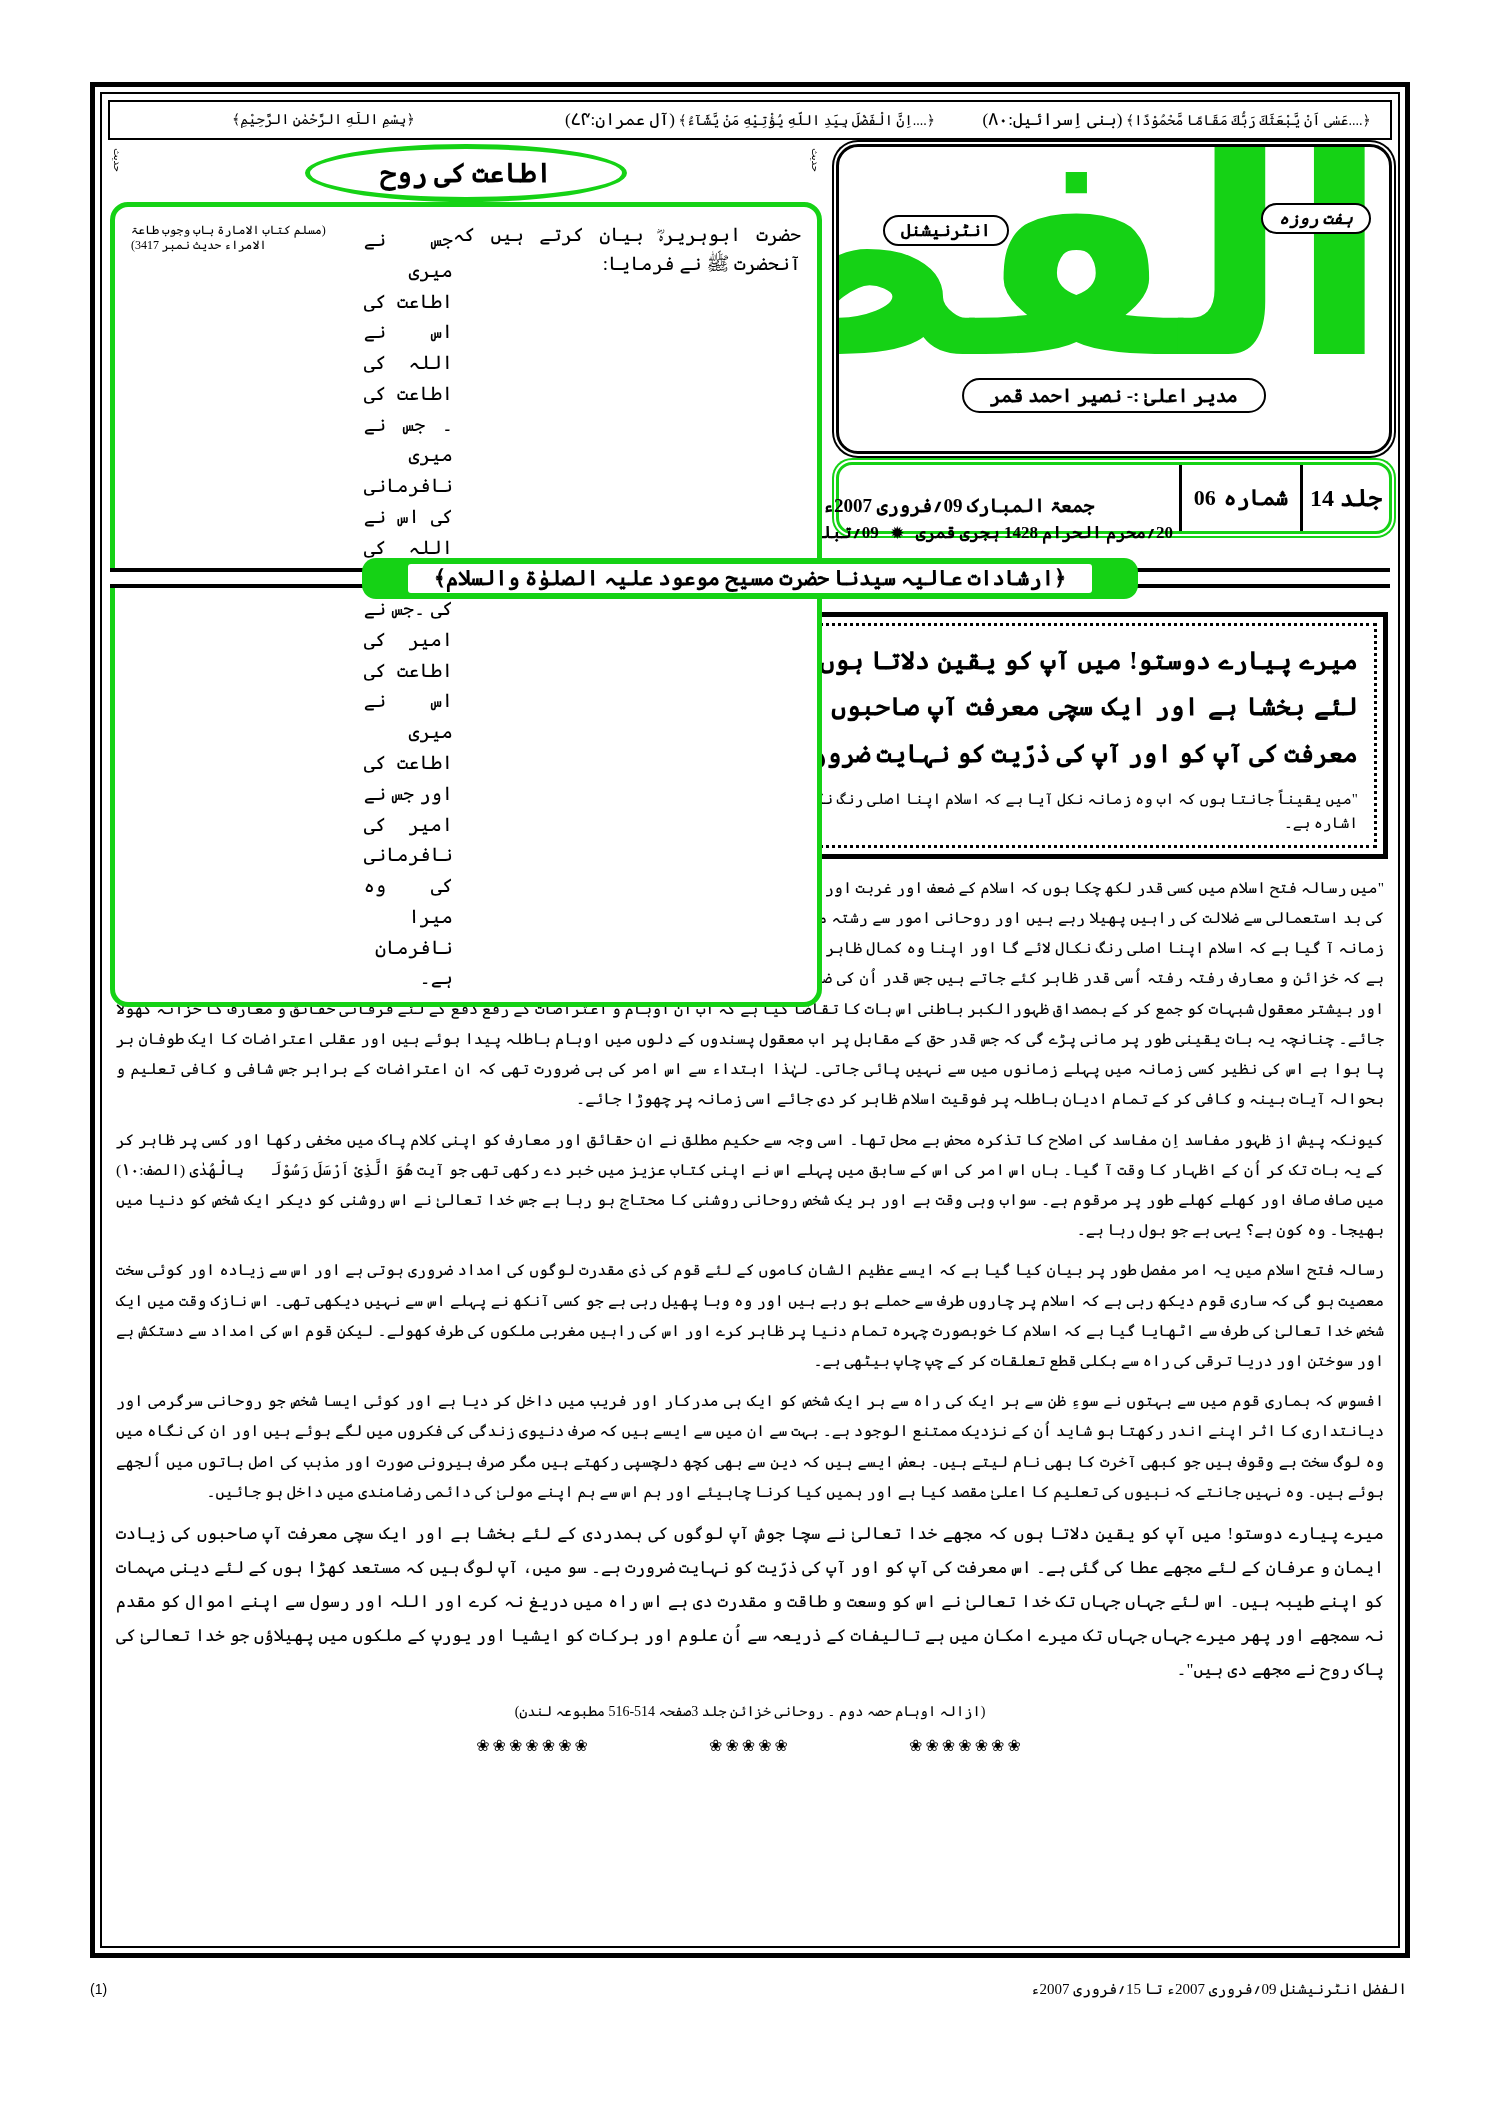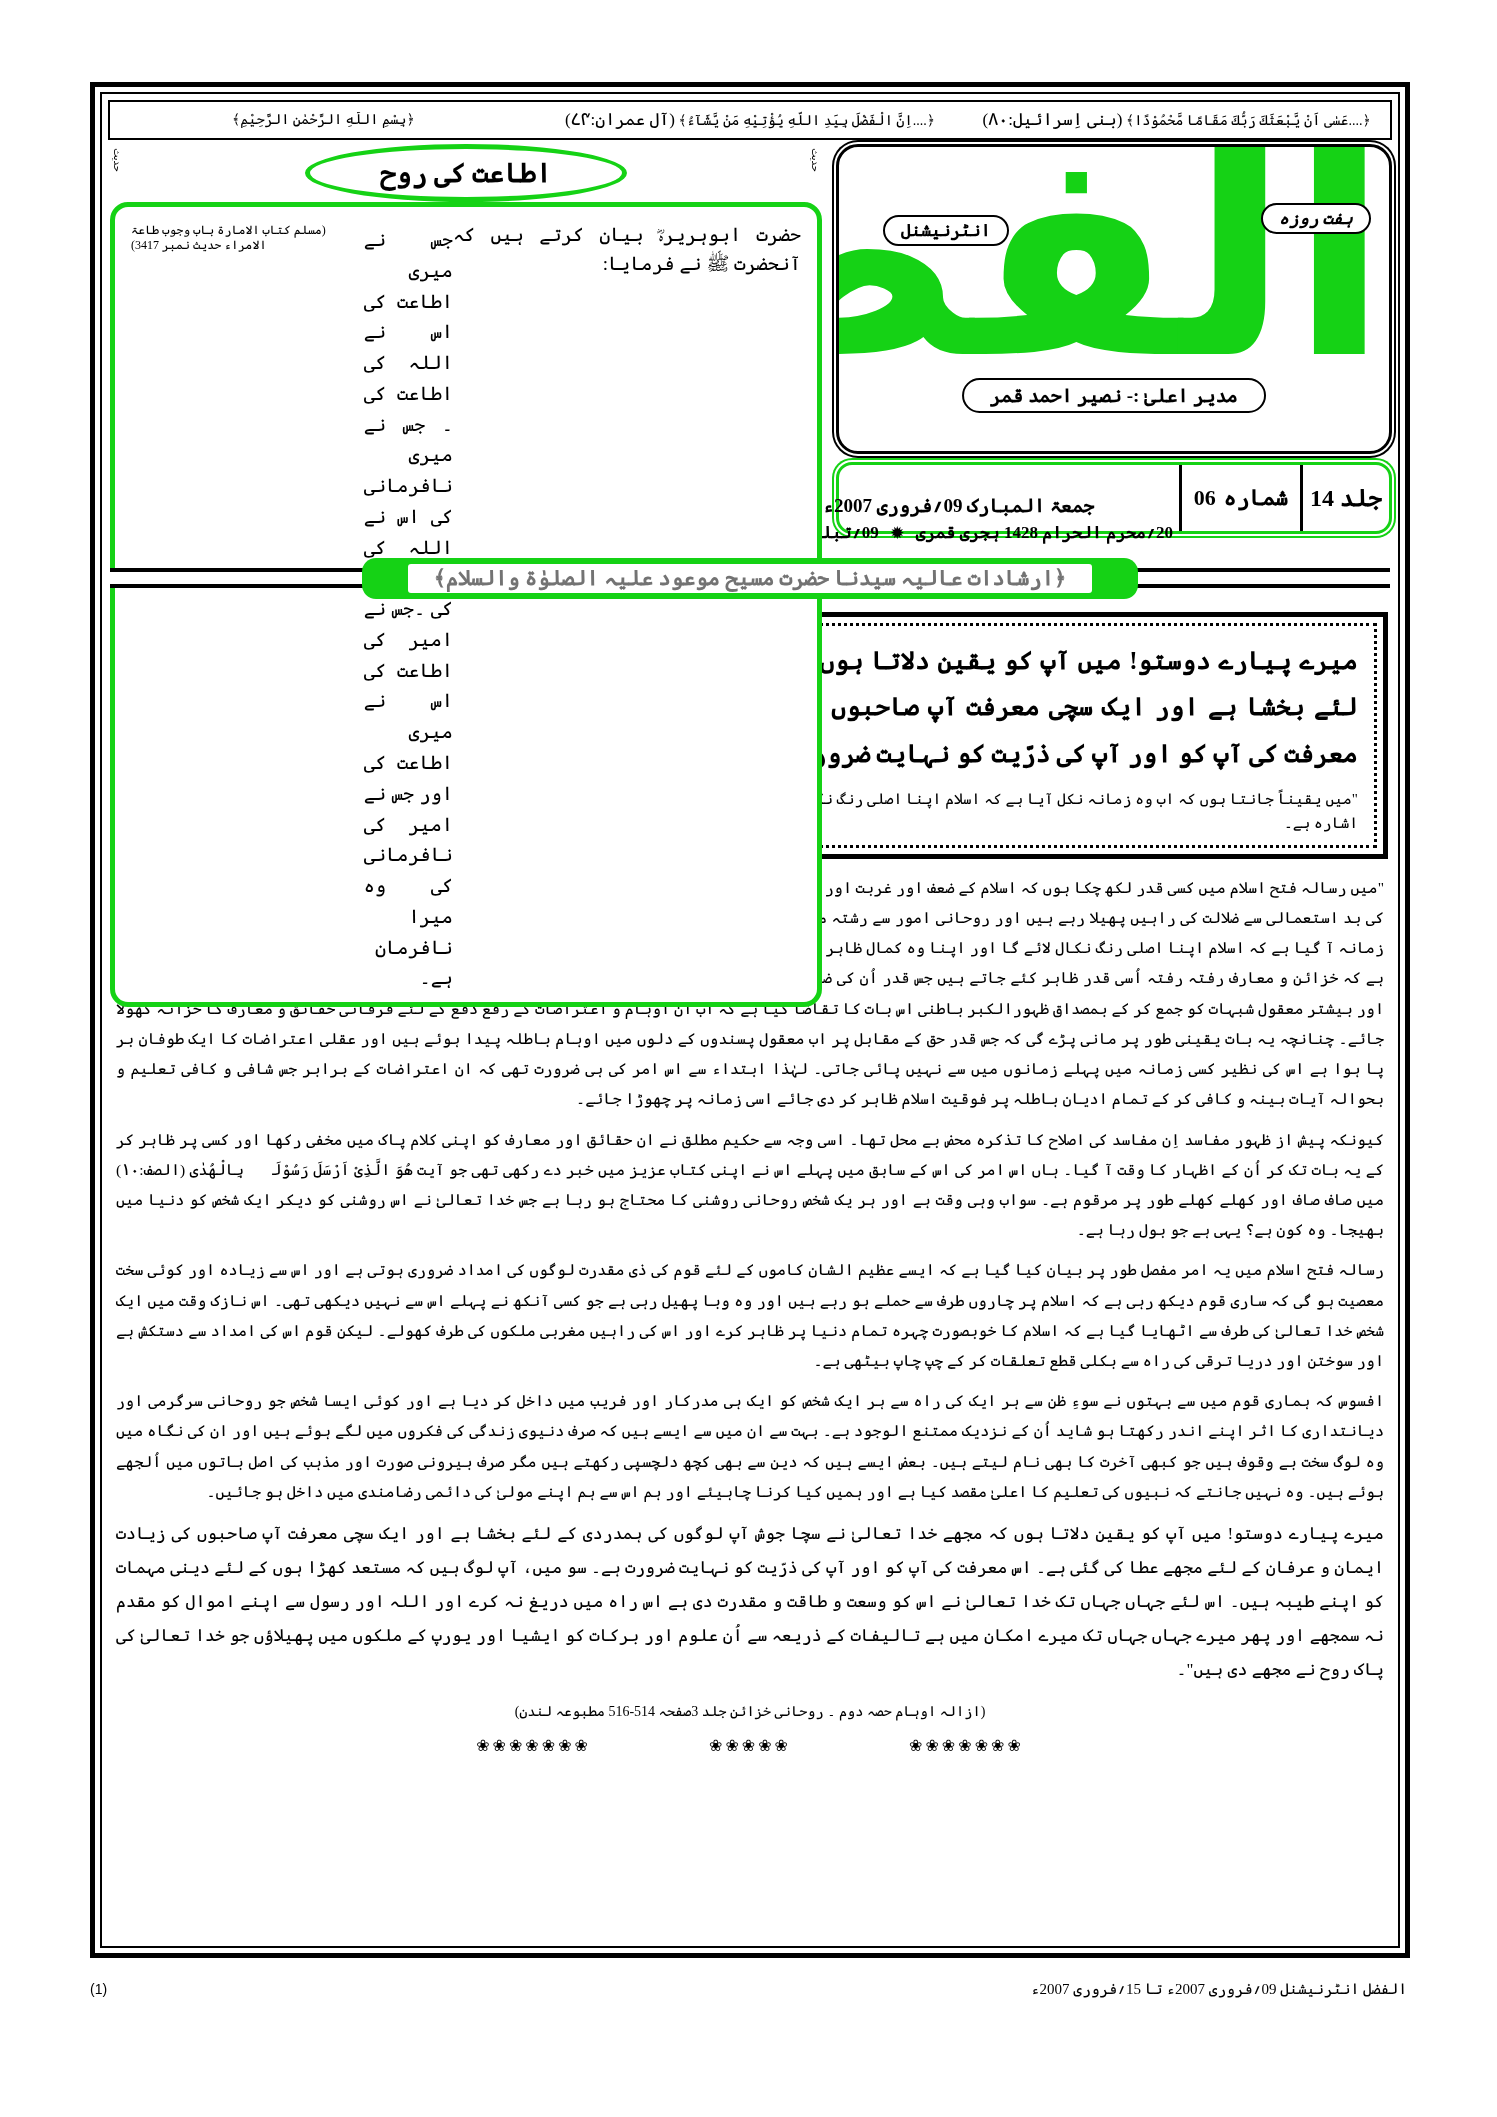--- a/index.html
+++ b/index.html
@@ -180,21 +180,21 @@
     position:absolute;left:0;right:0;top:50%;transform:translateY(-50%);
     height:12px;
     border-top:4px solid #000;border-bottom:4px solid #000;
     background:#fff;
   }
   .banner-pill{
     position:relative;
     background:#15d215;
     border-radius:14px;
     padding:6px 46px;
-    font-size:21px;font-weight:700;color:#737373;
+    font-size:21px;font-weight:700;color:#000000;
     white-space:nowrap;
     z-index:2;
   }
   .banner-pill .inner{
     background:#fff;
     padding:2px 26px;
     display:block;
     border-radius:3px;
   }
 

